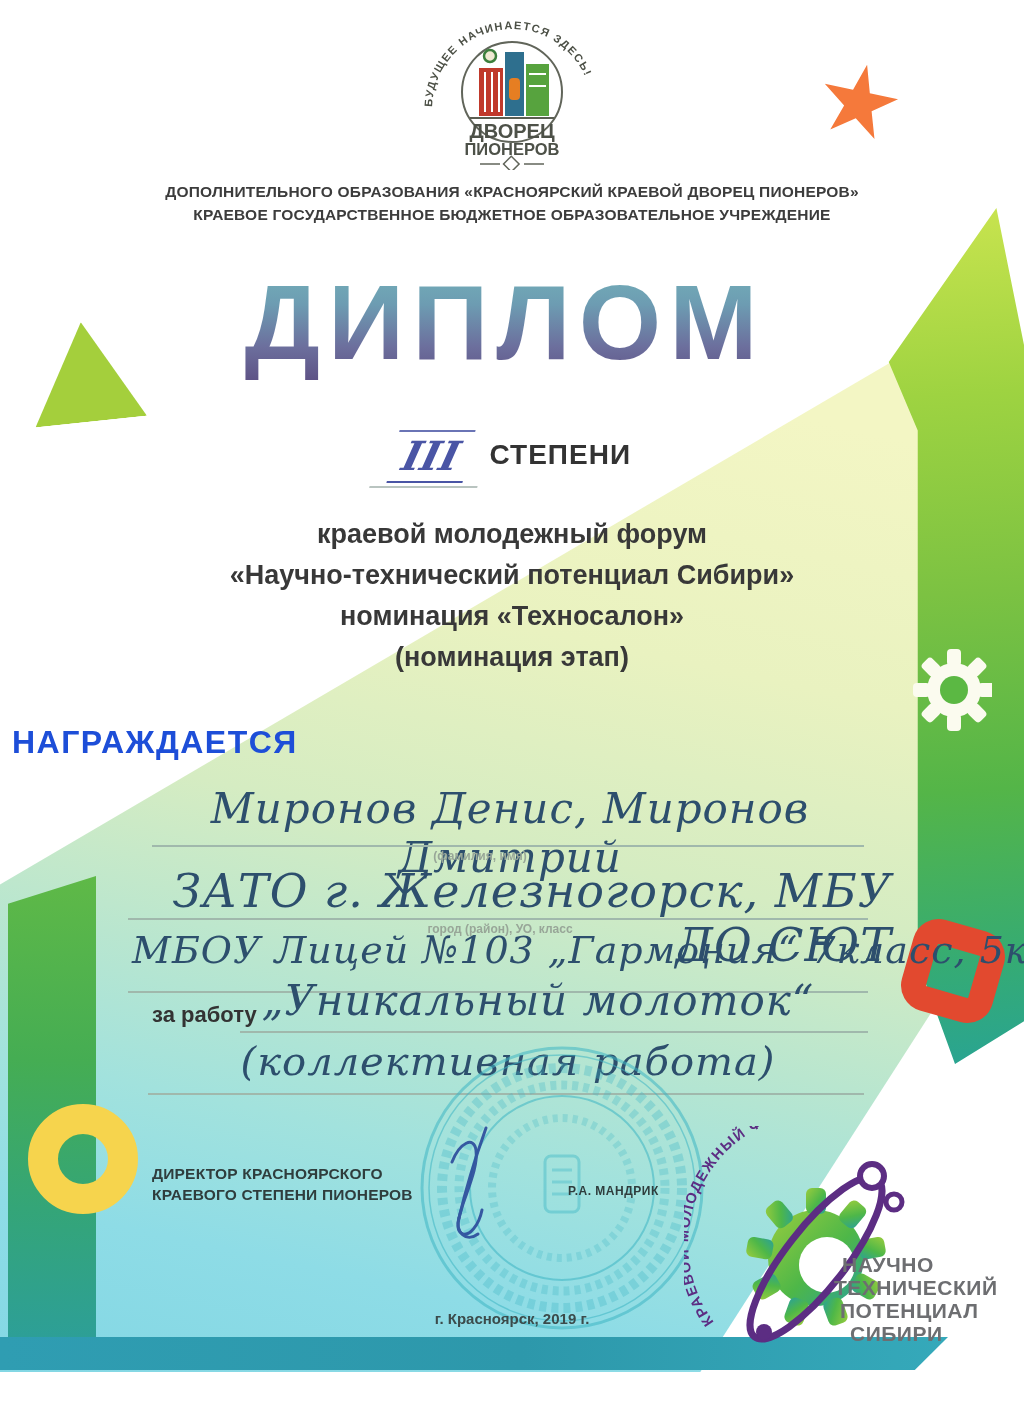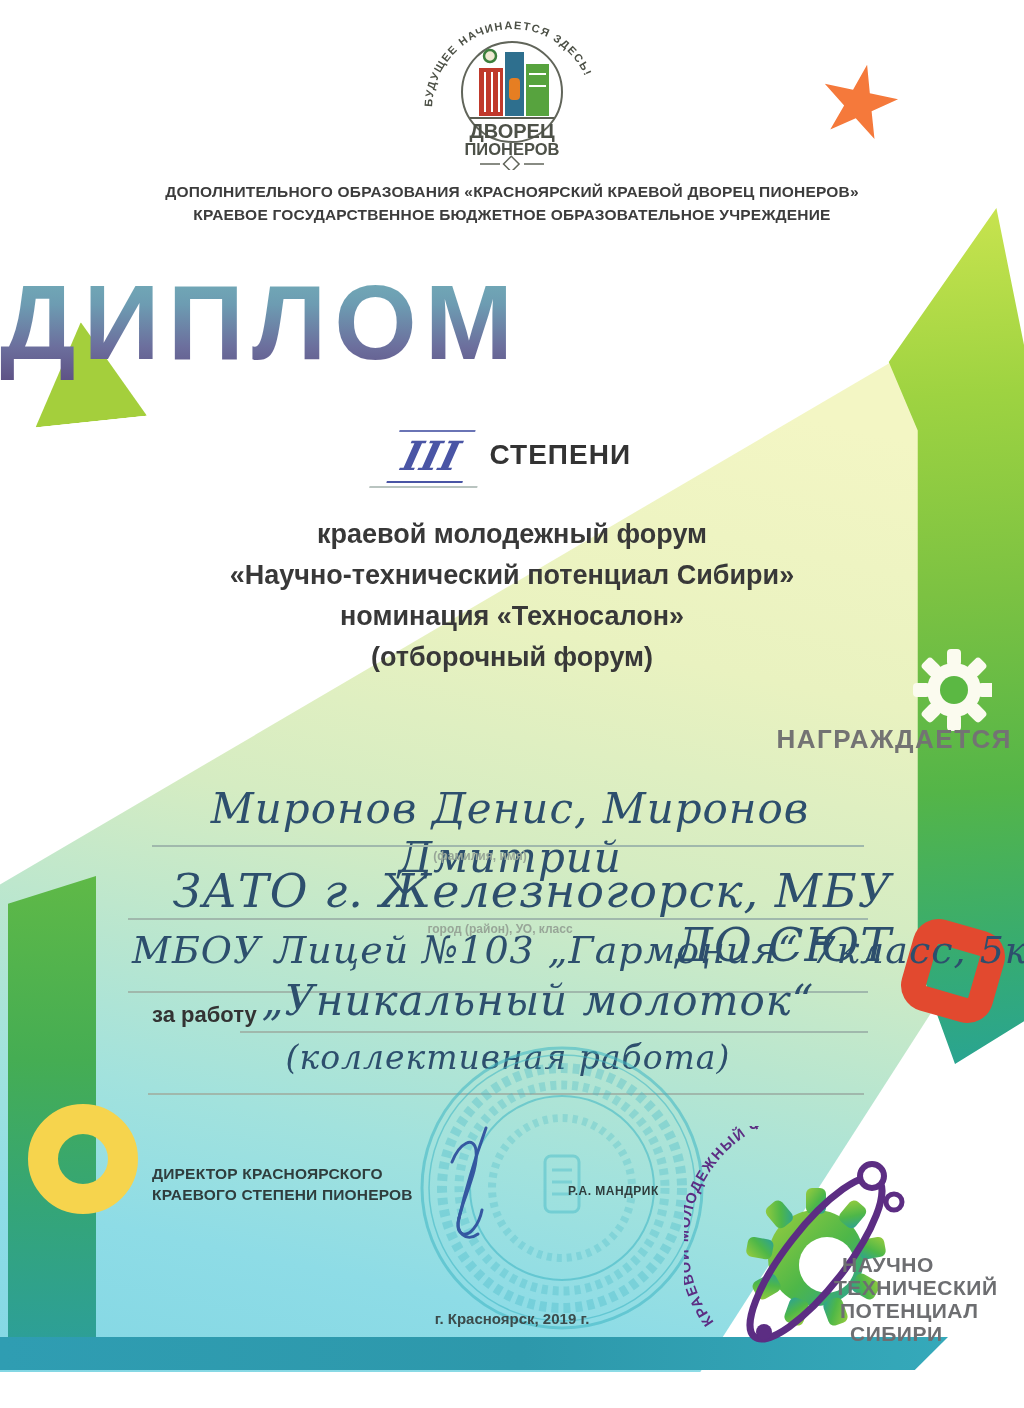--- a/index.html
+++ b/index.html
@@ -27,43 +27,43 @@
   .shape-star{left:820px;top:64px;width:78px;height:78px;background:#f5793b;transform:rotate(12deg);
     clip-path:polygon(50% 0%,61% 35%,98% 35%,68% 57%,79% 91%,50% 70%,21% 91%,32% 57%,2% 35%,39% 35%);}
   .shape-redring{left:906px;top:924px;width:44px;height:44px;border:25px solid #e2492f;
     border-radius:26px;transform:rotate(16deg);background:transparent;}
   .shape-yellowring{left:28px;top:1104px;width:50px;height:50px;border:30px solid #f6d44d;
     border-radius:50%;background:transparent;}
 
   
   .org-header{left:12px;top:180px;width:1000px;text-align:center;color:#3c3c3c;
     font-size:15.5px;font-weight:bold;line-height:23px;letter-spacing:.2px;}
-  .title{left:0;top:262px;width:1010px;font-size:106px;font-weight:800;
+  .title{left:0;top:262px;width:1010px;text-align:center;font-size:106px;font-weight:800;
     letter-spacing:8px;
     background:linear-gradient(180deg,#74b3ba 0%,#6d9cb2 35%,#6c6f9d 70%,#5d5084 100%);
     -webkit-background-clip:text;background-clip:text;color:transparent;-webkit-text-fill-color:transparent;}
   .degree{left:0;top:430px;width:1024px;text-align:center;color:#333;}
   .degree .numeral{display:inline-block;font-family:"DejaVu Serif",serif;font-style:italic;
     font-weight:700;font-size:40px;color:#4a55a5;transform:skewX(-14deg);
     border-top:2px solid #6a74b5;border-bottom:2px solid #4a55a5;padding:0 10px 2px 10px;
     position:relative;margin-right:16px;}
   .degree .numeral::after{content:"";position:absolute;left:-16px;right:-16px;bottom:-7px;height:2px;background:#b9c4c0;}
   .degree .word{font-size:28px;font-weight:bold;letter-spacing:1px;vertical-align:6px;color:#333;}
   .event{left:12px;top:514px;width:1000px;text-align:center;color:#383838;
     font-size:27px;font-weight:bold;line-height:41px;}
-  .awarded{left:12px;top:724px;width:1000px;text-align:right;color:#737373;
-    font-size:26px;font-weight:bold;letter-spacing:1.5px;}
+  .awarded{left:12px;top:724px;width:1000px;text-align:left;color:#1d4ed8;
+    font-size:32px;font-weight:bold;letter-spacing:1.5px;}
 
   
   .hand{font-family:"DejaVu Serif",serif;font-style:italic;color:#2d4f6d;letter-spacing:1px;}
   .hw-name{left:140px;top:784px;width:740px;text-align:center;font-size:42px;}
   .hw-loc{left:132px;top:864px;width:760px;text-align:right;font-size:46px;}
   .hw-school{left:132px;top:928px;width:810px;text-align:left;font-size:38px;white-space:nowrap;}
   .hw-work{left:248px;top:976px;width:580px;text-align:center;font-size:42px;}
-  .hw-note{left:150px;top:1038px;width:716px;text-align:center;font-size:33px;}
+  .hw-note{left:150px;top:1038px;width:716px;text-align:center;font-size:40px;}
   .rule{height:2px;background:#a0b8ac;}
   .caption{font-size:12px;color:#98a698;text-align:center;font-weight:bold;}
   .work-label{left:152px;top:1002px;font-size:22px;font-weight:bold;color:#333;}
 
   
   .director{left:152px;top:1163px;width:280px;font-size:15.5px;font-weight:bold;
     color:#2f3d3d;line-height:21px;letter-spacing:.2px;}
   .director-name{left:556px;top:1184px;font-size:12px;font-weight:bold;color:#2f3d3d;letter-spacing:.5px;margin-left:12px;}
   .city-year{left:12px;top:1310px;width:1000px;text-align:center;font-size:15px;
     font-weight:bold;color:#3b4b4b;}
@@ -140,21 +140,21 @@
 
   <div class="abs degree">
     <span class="numeral">III</span>
     <span class="word">СТЕПЕНИ</span>
   </div>
 
   <div class="abs event">
     <div>краевой молодежный форум</div>
     <div>«Научно-технический потенциал Сибири»</div>
     <div>номинация «Техносалон»</div>
-    <div>(отборочный форум)</div>
+    <div>(номинация этап)</div>
   </div>
 
   <div class="abs awarded">НАГРАЖДАЕТСЯ</div>
 
   <div class="abs hand hw-name">Миронов Денис, Миронов Дмитрий</div>
   <div class="abs rule" style="left:152px;top:845px;width:712px;"></div>
   <div class="abs caption" style="left:330px;top:849px;width:300px;">(фамилия, имя)</div>
 
   <div class="abs hand hw-loc">ЗАТО г. Железногорск, МБУ ДО СЮТ</div>
   <div class="abs rule" style="left:128px;top:918px;width:740px;"></div>

